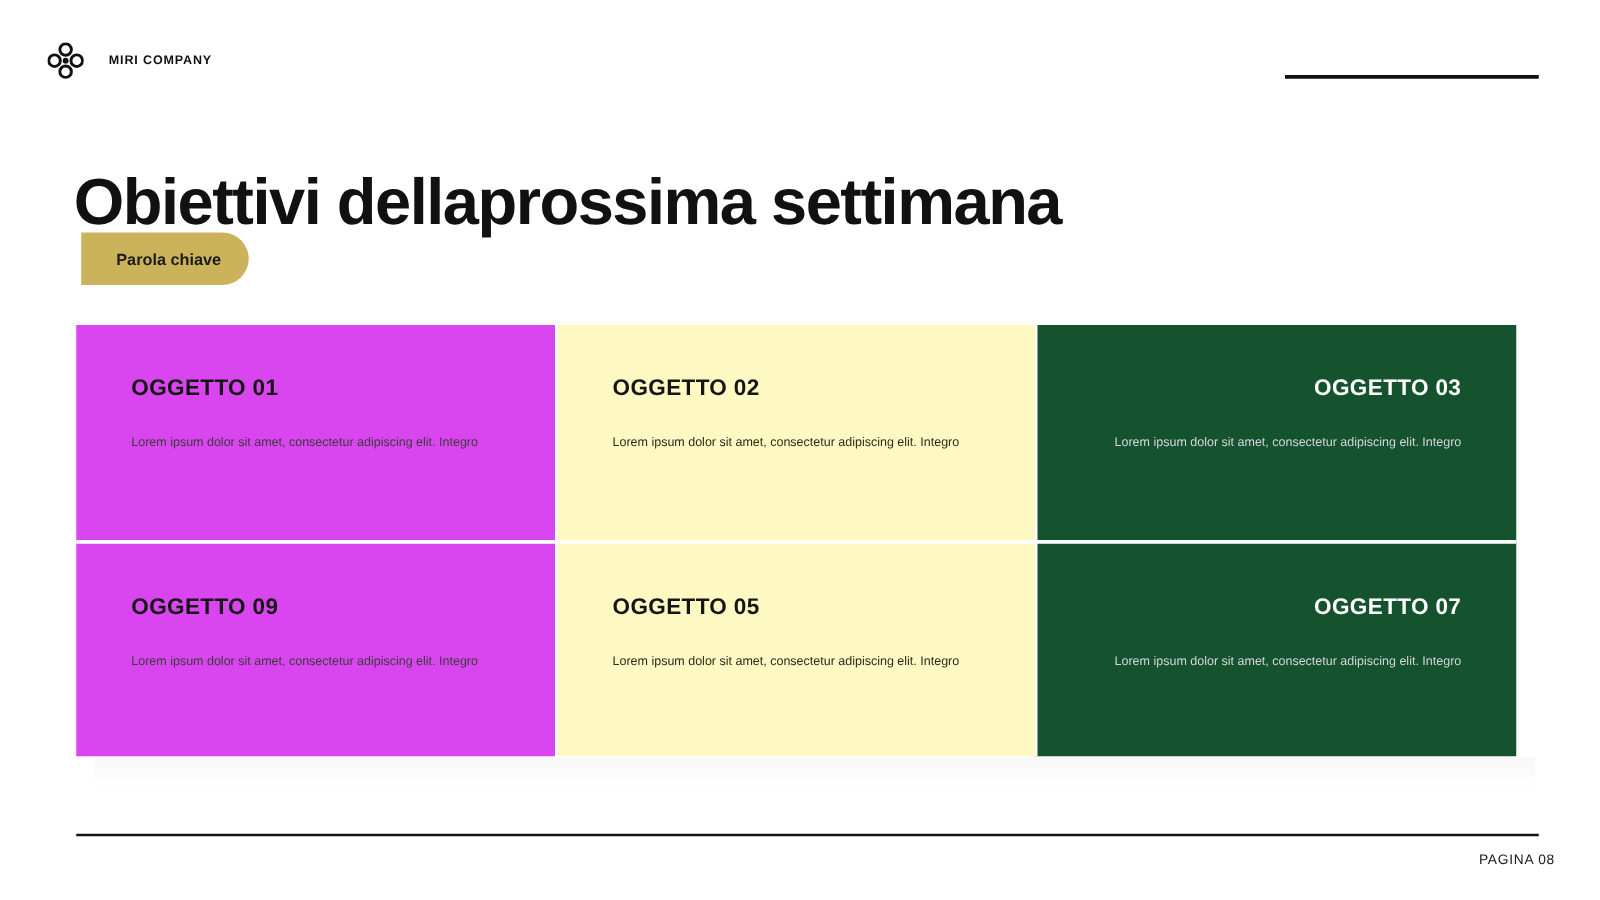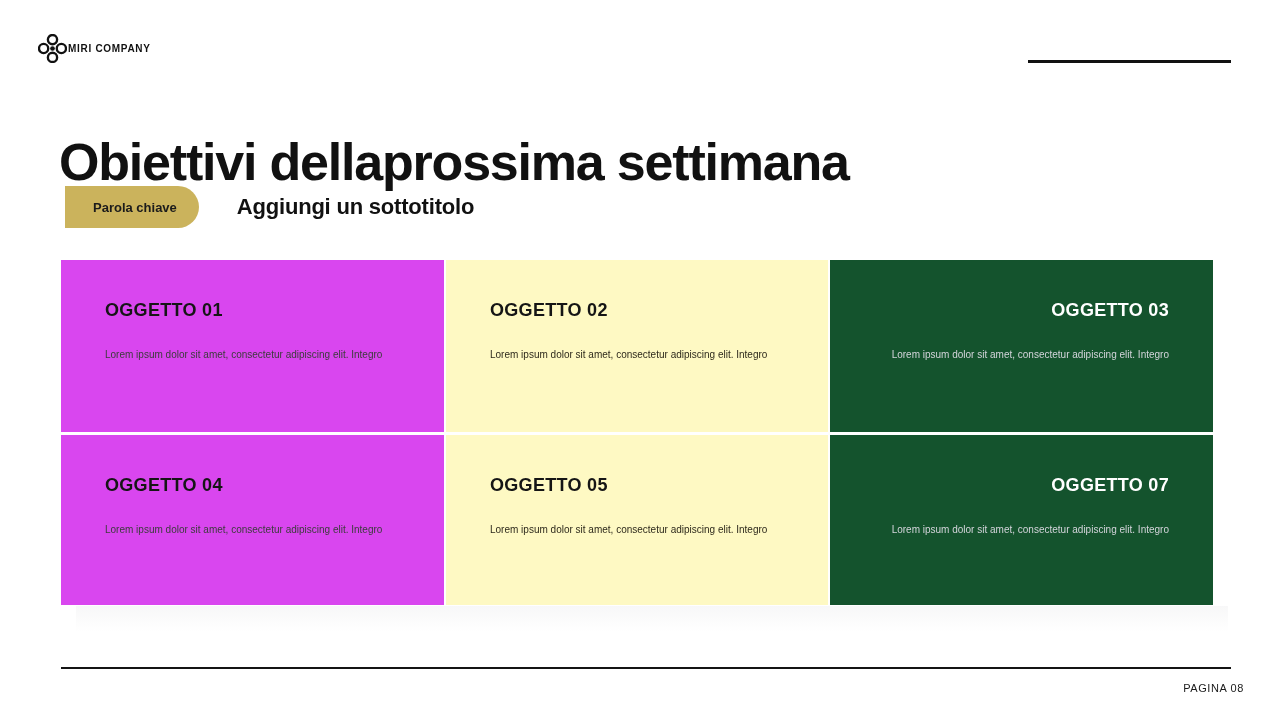--- a/index.html
+++ b/index.html
@@ -21,21 +21,21 @@
     top: 0; left: 0;
     width: 1280px;
     height: 80px;
   }
   .brand {
     position: absolute;
     left: 38px;
     top: 34px;
     display: flex;
     align-items: center;
-    gap: 1px;
+    gap: 20px;
   }
   .brand-logo {
     width: 29px;
     height: 29px;
     display: block;
   }
   .brand-name {
     font-size: 10px;
     font-weight: bold;
     letter-spacing: 0.7px;
@@ -187,42 +187,41 @@
     <span class="brand-name">MIRI COMPANY</span>
   </div>
 
   <div class="header-rule"></div>
 </div>
 
 <h1 class="title">Obiettivi dellaprossima settimana</h1>
 
 <div class="subtitle-row">
   <div class="keyword-badge">Parola chiave</div>
-  <div class="subtitle-text">Aggiungi un sottotitolo</div>
 </div>
 
 <div class="cards-grid">
 
   <div class="card light col-1 row-1">
     <div class="card-title">OGGETTO 01</div>
     <div class="card-body">Lorem ipsum dolor sit amet, consectetur adipiscing elit. Integro</div>
   </div>
 
   <div class="card gold col-2 row-1">
     <div class="card-title">OGGETTO 02</div>
     <div class="card-body">Lorem ipsum dolor sit amet, consectetur adipiscing elit. Integro</div>
   </div>
 
   <div class="card dark col-3 row-1">
     <div class="card-title">OGGETTO 03</div>
     <div class="card-body">Lorem ipsum dolor sit amet, consectetur adipiscing elit. Integro</div>
   </div>
 
   <div class="card light col-1 row-2">
-    <div class="card-title">OGGETTO 04</div>
+    <div class="card-title">OGGETTO 09</div>
     <div class="card-body">Lorem ipsum dolor sit amet, consectetur adipiscing elit. Integro</div>
   </div>
 
   <div class="card gold col-2 row-2">
     <div class="card-title">OGGETTO 05</div>
     <div class="card-body">Lorem ipsum dolor sit amet, consectetur adipiscing elit. Integro</div>
   </div>
 
   <div class="card dark col-3 row-2">
     <div class="card-title">OGGETTO 07</div>

